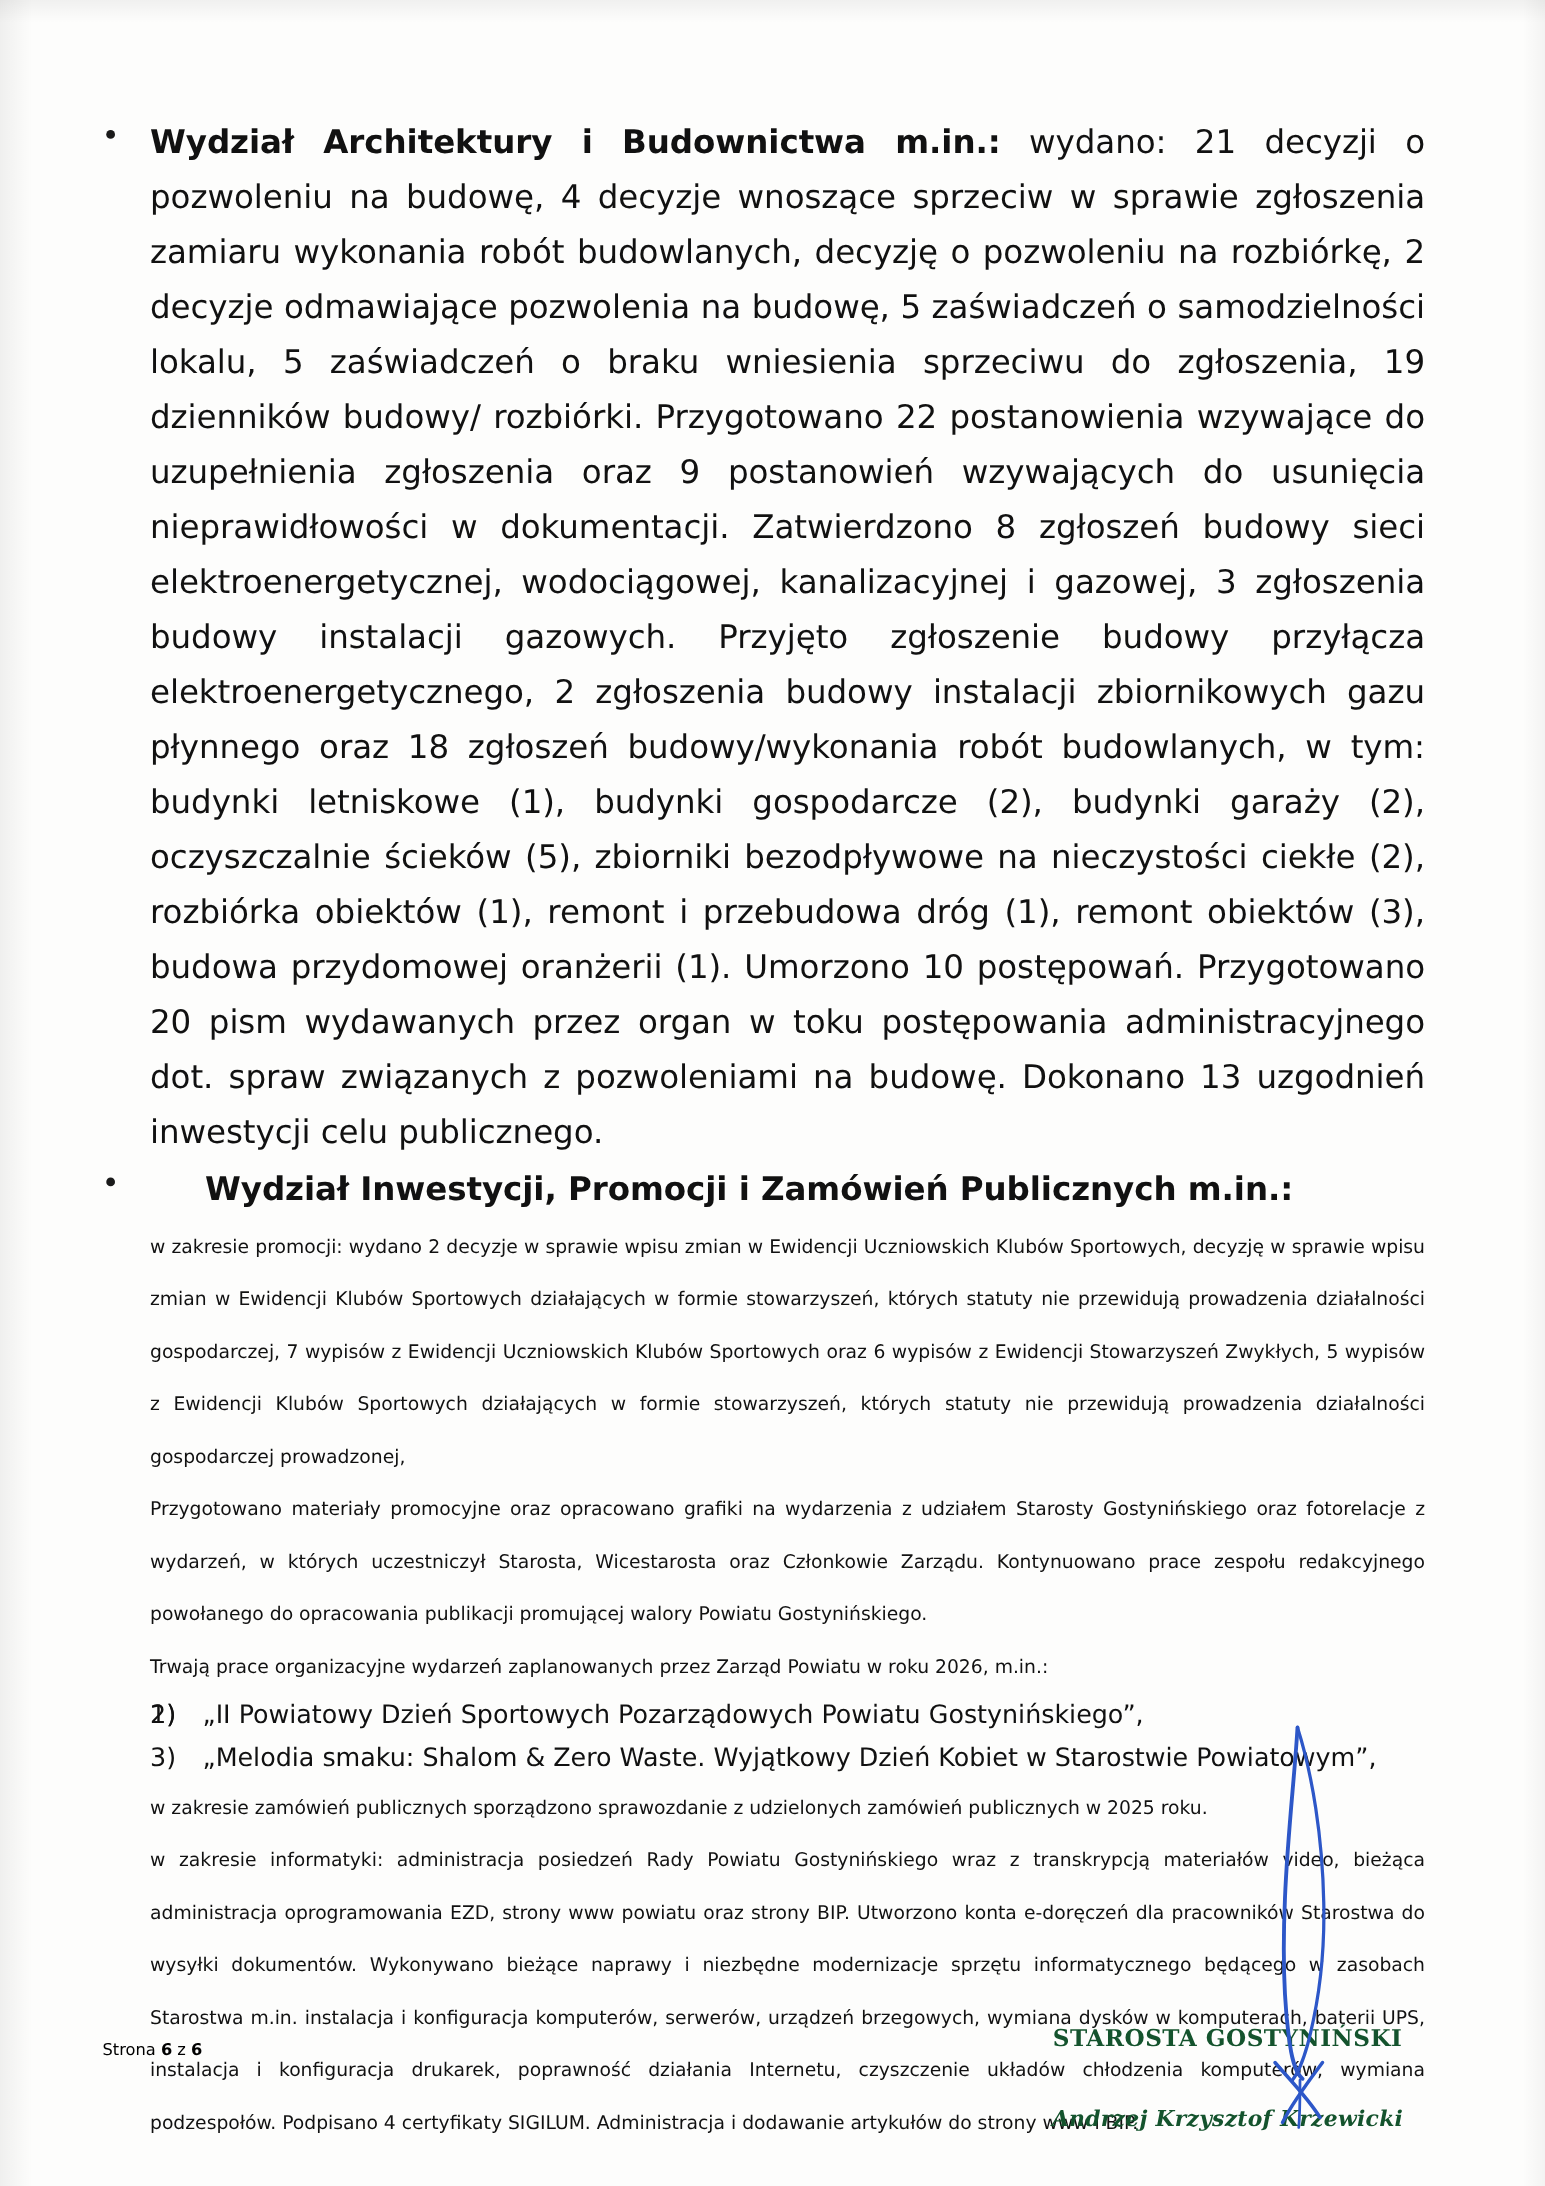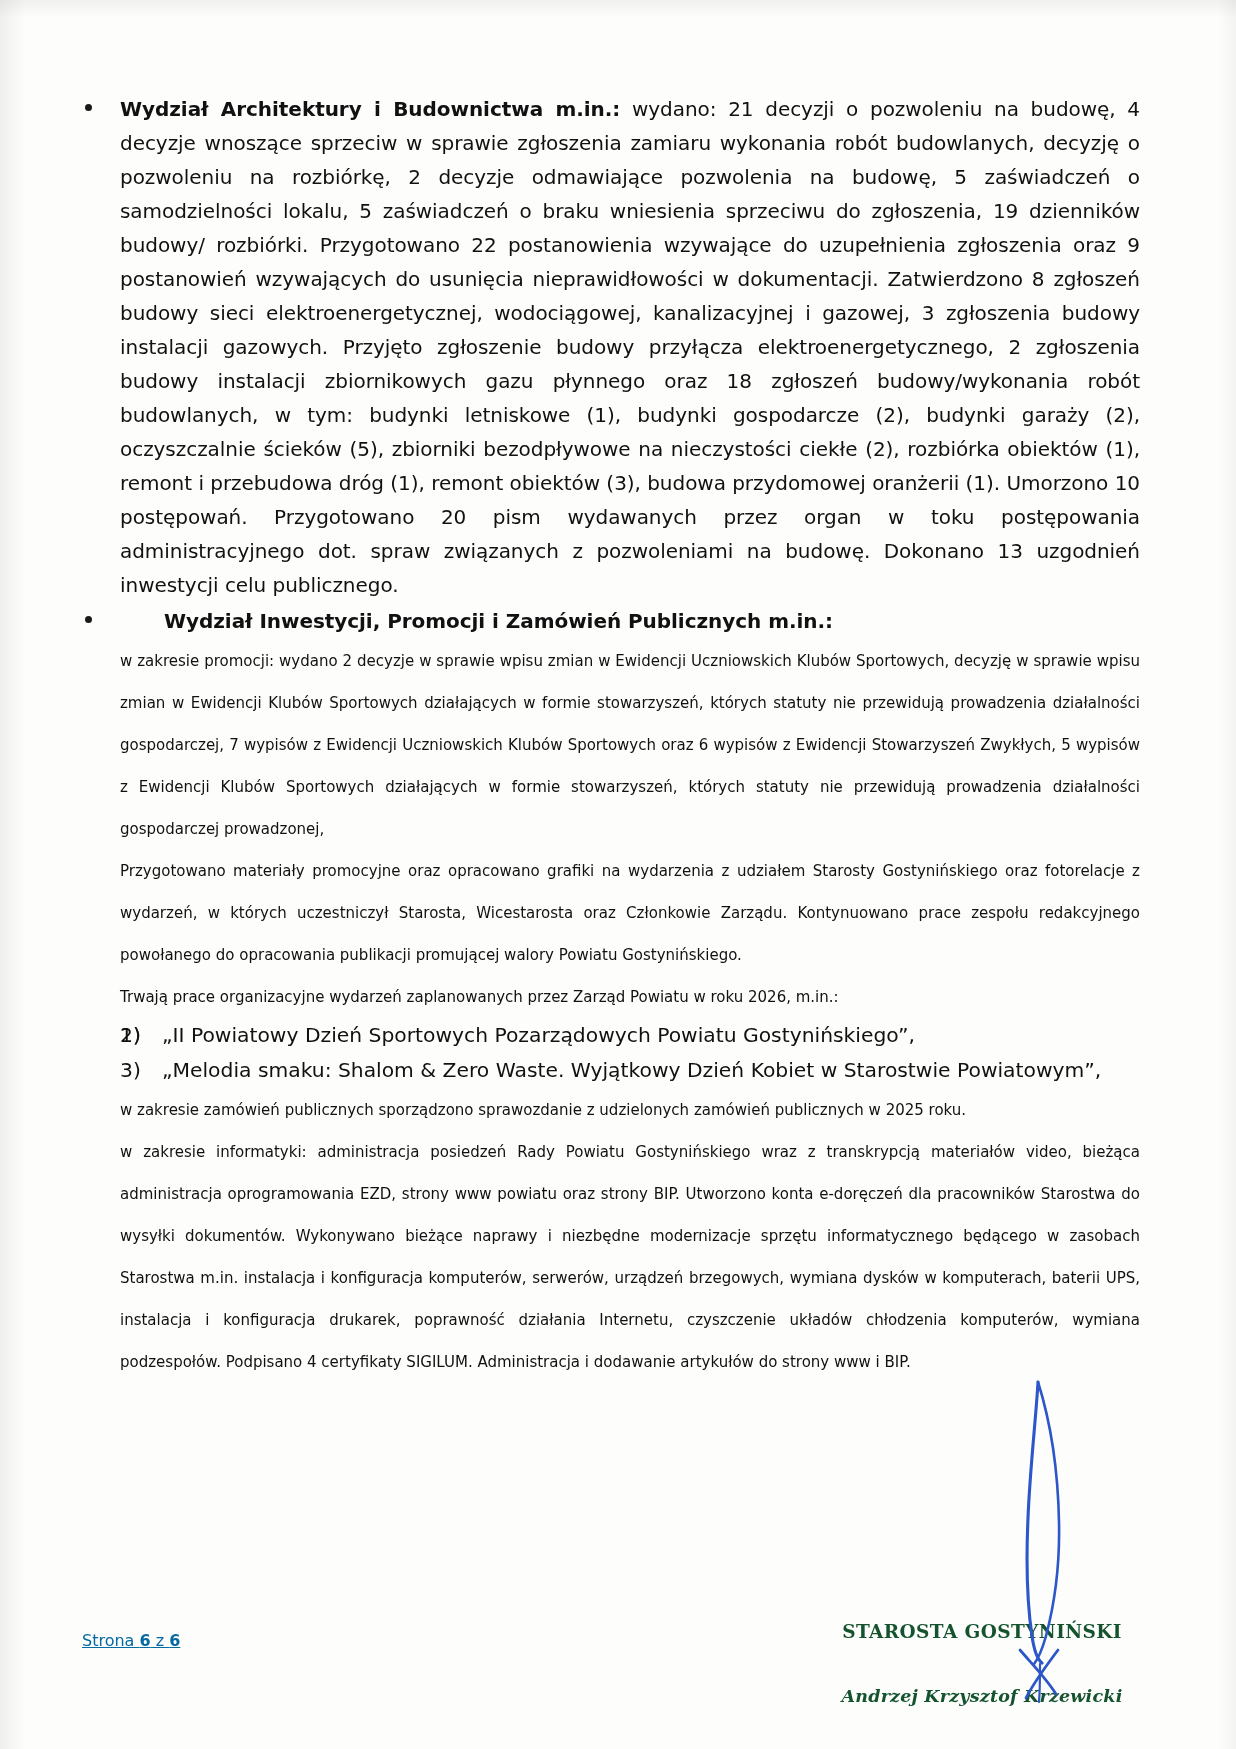--- a/index.html
+++ b/index.html
@@ -55,22 +55,22 @@
   .bullet-mark {
     position: absolute;
     left: 7px;
     top: 12px;
     width: 7px;
     height: 7px;
     border-radius: 50%;
     background: #1a1a1a;
   }
   .para {
-    font-size: 20px;
-    line-height: 34px;
+    font-size: 26px;
+    line-height: 44px;
     text-align: justify;
     text-justify: inter-word;
     margin: 0;
     letter-spacing: -0.05px;
   }
   .para.flush { text-align: left; margin-left: 44px; }
   .lead {
     font-weight: bold;
   }
 
@@ -103,24 +103,23 @@
     top: 0;
     font-size: 20.3px;
     line-height: 35.4px;
   }
 
   
   .footer-page {
     position: absolute;
     left: 82px;
     top: 1628px;
-    font-size: 16px;
+    font-size: 13px;
     line-height: 26px;
-    color: #0369a1;
-    text-decoration: underline;
+    color: #000000;
   }
   .footer-page b { font-weight: bold; }
 
   
   .stamp {
     position: absolute;
     left: 832px;
     top: 1621px;
     width: 300px;
     color: #14532d;

